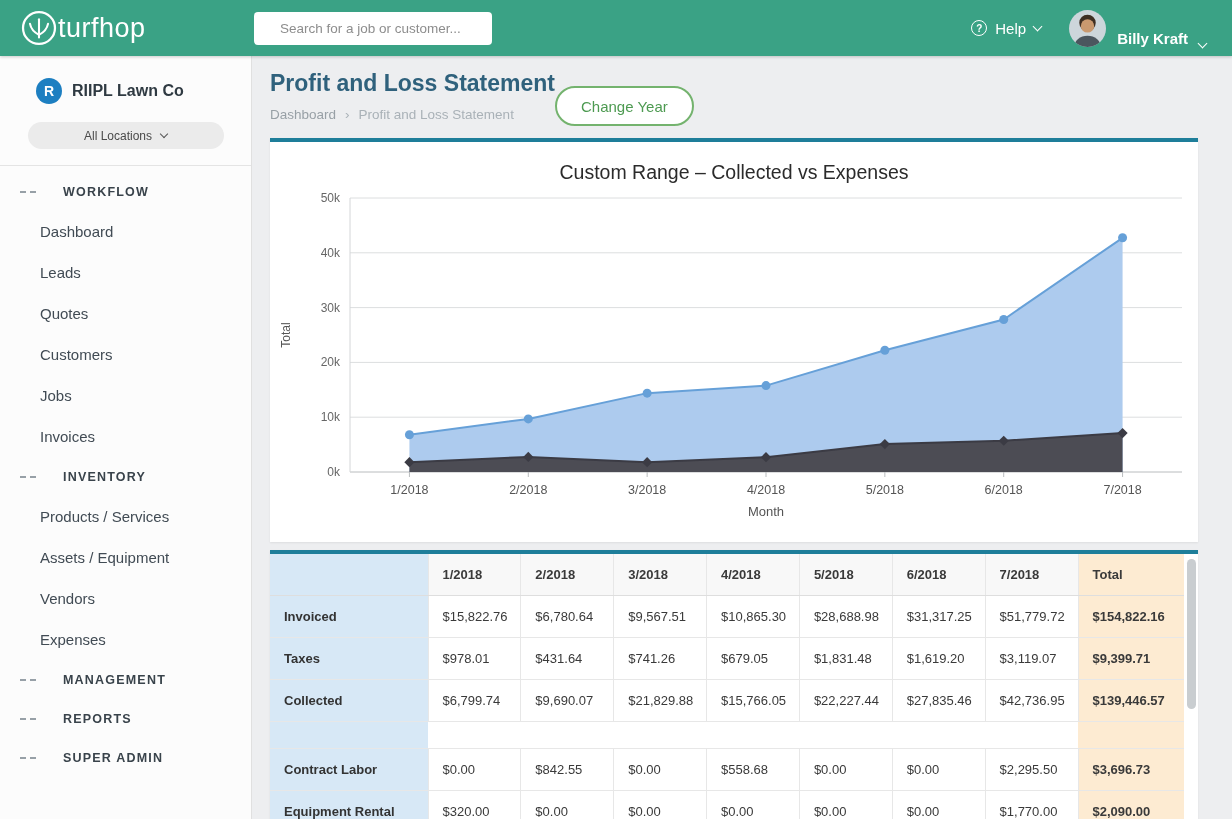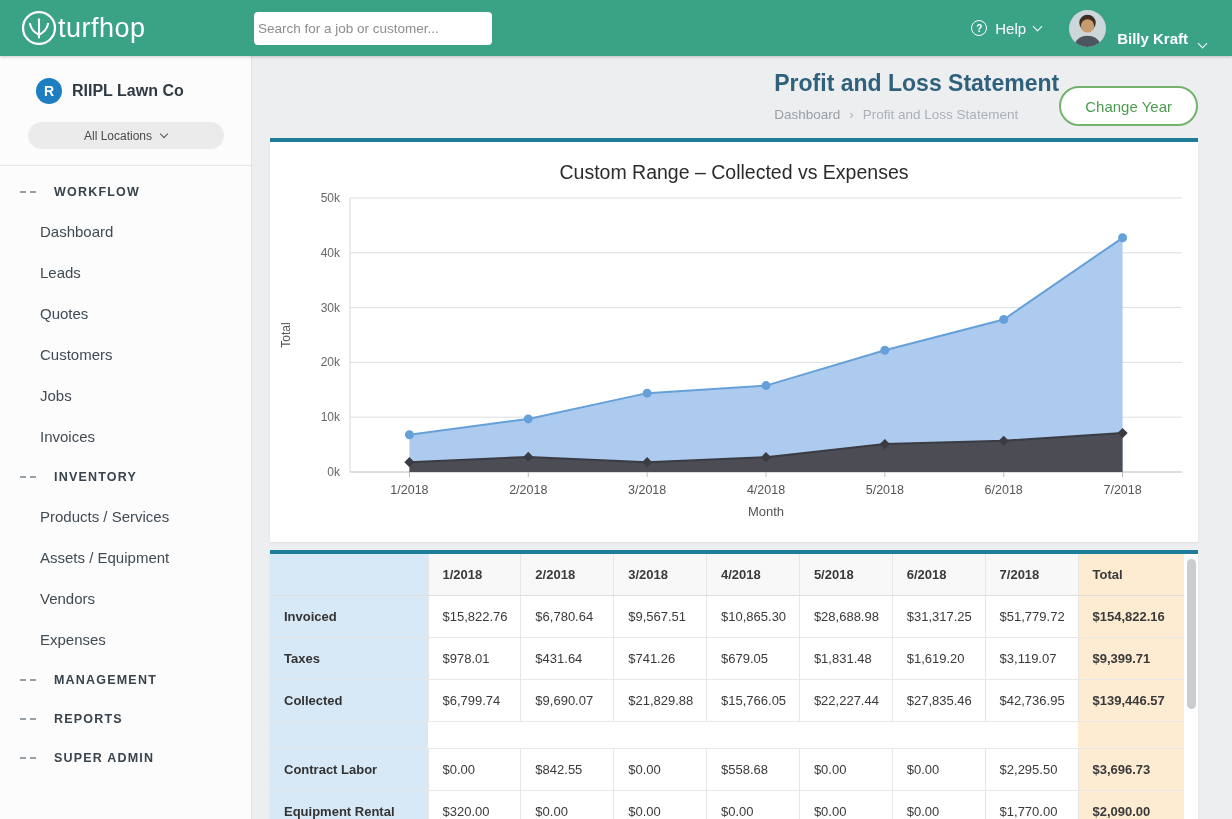--- a/index.html
+++ b/index.html
@@ -6,21 +6,21 @@
   html,body{width:1232px;height:819px;overflow:hidden}
   body{font-family:"Liberation Sans",sans-serif;background:#edeef0;color:#333}
 
   
   .topbar{height:56px;background:var(--header-bg,#3aa285);display:flex;align-items:center;
           padding:0 26px 0 20px;box-shadow:0 1px 3px rgba(0,0,0,.2);position:relative;z-index:10}
   .logo{display:flex;align-items:center;width:222px;cursor:pointer}
   .logo svg{width:38px;height:38px}
   .logo-text{color:#fff;font-size:27px;font-weight:400;letter-spacing:.5px}
   .search{width:238px;height:33px;border:2px solid rgba(255,255,255,.95);background:#fff;border-radius:4px;
-          padding:0 2px;font-size:13.5px;color:#333;outline:none;margin-left:12px;font-family:inherit}
+          padding:0 24px;font-size:13.5px;color:#333;outline:none;margin-left:12px;font-family:inherit}
   .search::placeholder{color:#8d8d8d}
   .top-right{margin-left:auto;display:flex;align-items:center;gap:28px}
   .help{display:flex;align-items:center;gap:8px;color:#fff;font-size:15px;cursor:pointer}
   .qmark{width:16px;height:16px;border:1.4px solid #fff;border-radius:50%;display:flex;align-items:center;
          justify-content:center;font-size:10px;font-weight:700;color:#fff}
   .chev{width:7px;height:7px;border-right:1.8px solid #fff;border-bottom:1.8px solid #fff;
         transform:rotate(45deg);margin-top:-4px}
   .user{display:flex;align-items:flex-end;gap:11px;color:#fff;font-size:15px;font-weight:700;cursor:pointer}
   .avatar{width:37px;height:37px;border-radius:50%;overflow:hidden;flex:none}
 
@@ -30,28 +30,28 @@
   .company{display:flex;align-items:center;gap:10px;padding:8px 14px 6px 36px;cursor:pointer}
   .r-badge{width:26px;height:26px;border-radius:50%;background:#1d7fc1;color:#fff;font-weight:700;font-size:14px;
            display:flex;align-items:center;justify-content:center;flex:none}
   .company-name{font-size:16px;color:#2f3a42;font-weight:600}
   .loc-pill{margin:12px auto 16px;width:196px;height:27px;background:#ebebeb;border-radius:14px;display:flex;
             align-items:center;justify-content:center;gap:9px;font-size:12px;color:#4a4a4a;cursor:pointer}
   .chev-dark{width:6px;height:6px;border-right:1.6px solid #555;border-bottom:1.6px solid #555;
              transform:rotate(45deg);margin-top:-3px}
   .side-hr{border:none;border-top:1px solid #e4e4e4}
   .nav{padding-top:6px}
-  .nav-section{display:flex;align-items:center;gap:18px;padding:13px 20px 12px;font-size:12.5px;font-weight:700;
+  .nav-section{display:flex;align-items:center;gap:27px;padding:13px 20px 12px;font-size:12.5px;font-weight:700;
                letter-spacing:1.2px;color:#39434b;cursor:pointer}
   .dash{width:16px;border-top:2px dashed #97a0a7;flex:none}
   .nav-item{padding:12px 20px 12px:40px;padding:12px 20px 12px 40px;font-size:15px;color:#414b54;cursor:pointer}
 
   
   .main{flex:1;display:flex;flex-direction:column;padding:14px 34px 0 18px;overflow:hidden;min-width:0}
-  .page-head{display:flex;justify-content:flex-end;align-items:flex-start;margin-bottom:12px;flex:none}
+  .page-head{display:flex;justify-content:flex-start;align-items:flex-start;margin-bottom:12px;flex:none}
   .page-title{font-size:23px;color:var(--title,#2f617c);font-weight:600;margin-bottom:10px}
   .breadcrumb{font-size:13.5px;color:#a9b1b7}
   .bc-item.link{color:#98a0a6;cursor:pointer}
   .bc-sep{margin:0 9px;color:#aab2b8}
   .change-year{height:40px;padding:0 24px;border:2px solid #74b36e;border-radius:20px;background:#fff;
                color:var(--button-green,#4d9a51);font-size:15px;cursor:pointer;margin-top:16px;font-family:inherit}
 
   .panel{background:#fff;border-top:4px solid var(--accent-teal,#1e7e9a);box-shadow:0 1px 2px rgba(0,0,0,.07)}
   .chart-panel{flex:none;height:404px;padding-top:11px}
   .chart-title{text-align:center;font-size:19.5px;color:#2b2b2b;font-weight:500;margin:8px 0 0}

